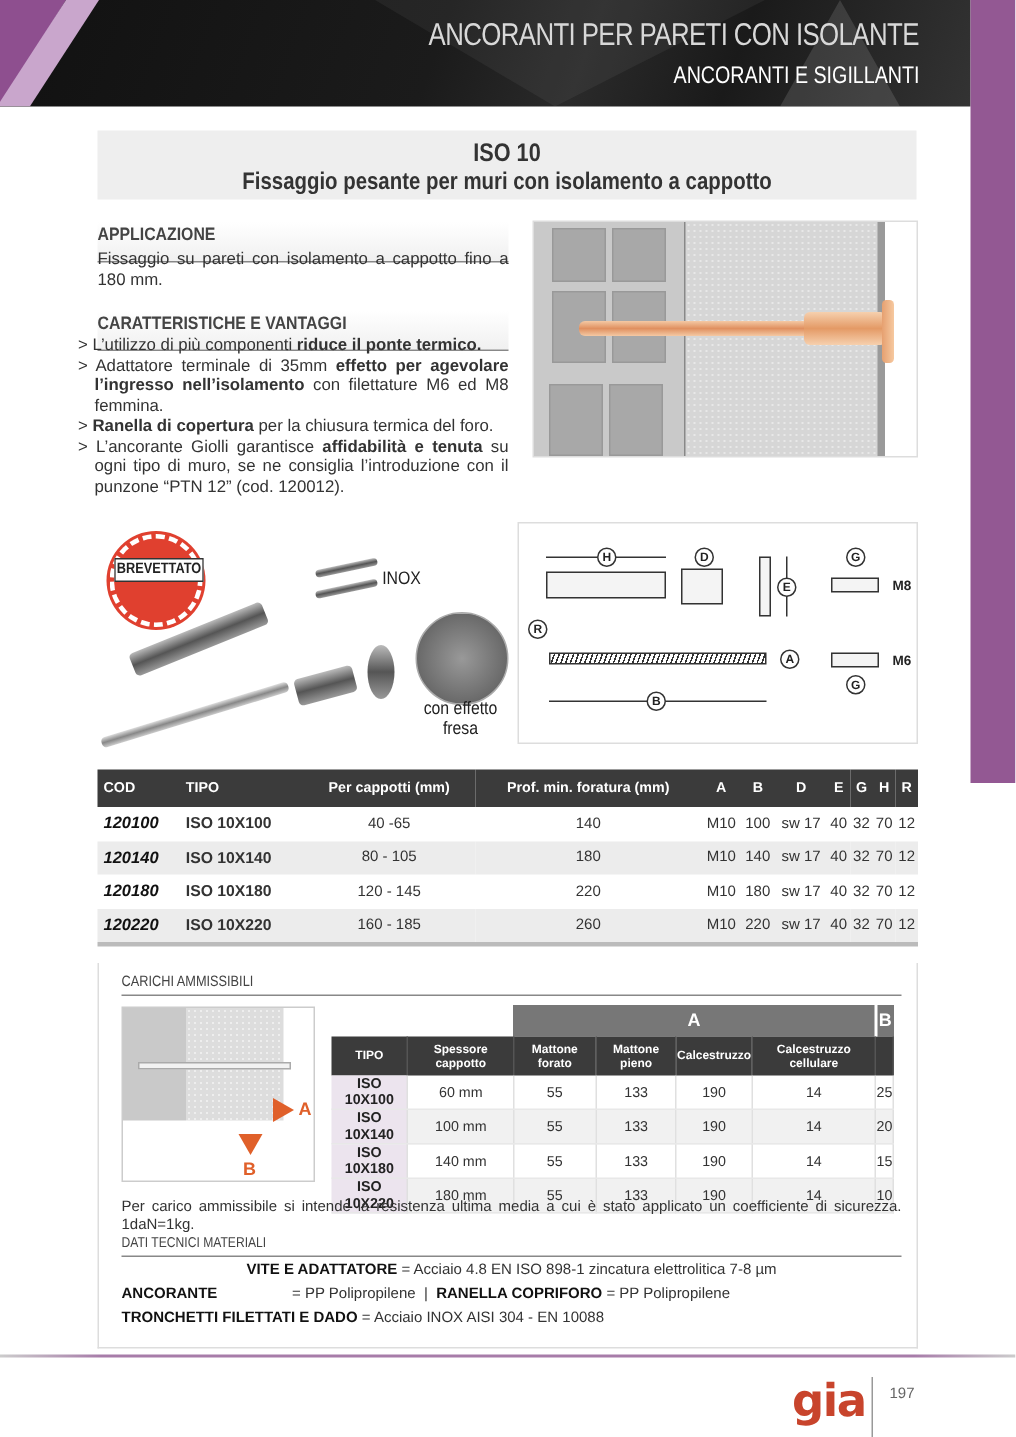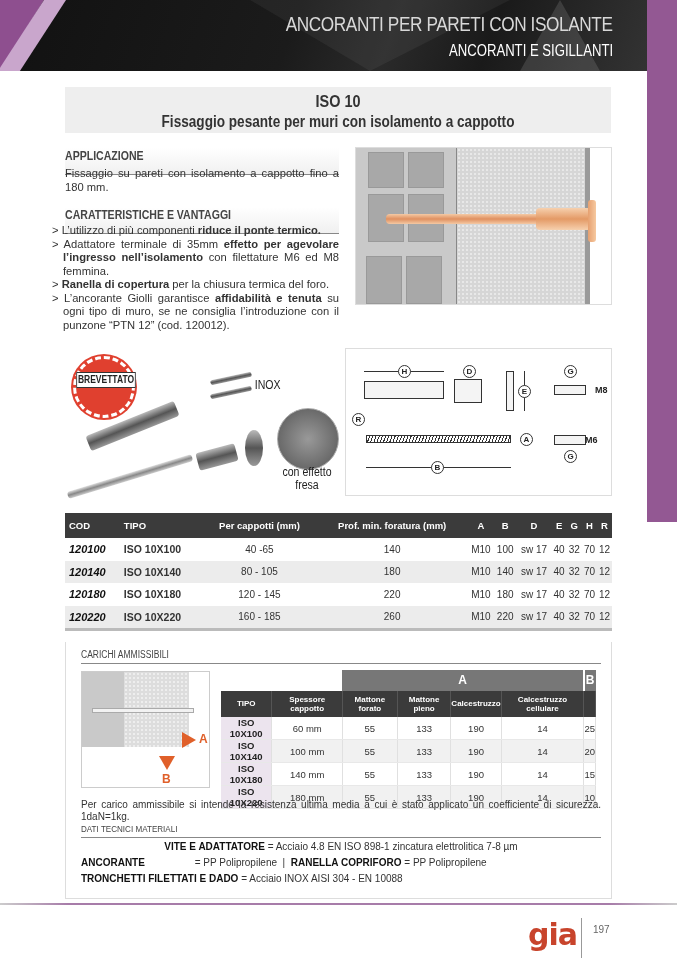--- a/index.html
+++ b/index.html
@@ -140,21 +140,21 @@
   <div class="dl" style="left:172px;top:36px">E</div>
   <div class="sketch" style="left:208px;top:36px;width:32px;height:10px"></div>
   <div class="dl" style="left:218px;top:16px">G</div>
   <div class="mlbl" style="left:249px;top:36px">M8</div>
   <div class="dl" style="left:6px;top:64px">R</div>
   <div class="sketch" style="left:20px;top:86px;width:145px;height:8px;background:repeating-linear-gradient(110deg,#fff 0 2px,#333 2px 3px)"></div>
   <div class="dl" style="left:174px;top:84px">A</div>
   <div class="dimline" style="left:20px;top:118px;width:145px;height:1px"></div>
   <div class="dl" style="left:85px;top:112px">B</div>
   <div class="sketch" style="left:208px;top:86px;width:32px;height:10px"></div>
-  <div class="mlbl" style="left:239px;top:86px">M6</div>
+  <div class="mlbl" style="left:249px;top:86px">M6</div>
   <div class="dl" style="left:218px;top:101px">G</div>
 </div>
 
 <table class="main-t">
   <thead>
       <tr id="main-head">
         <th class="l">COD</th>
         <th class="l">TIPO</th>
         <th>Per cappotti (mm)</th>
         <th>Prof. min. foratura (mm)</th>

